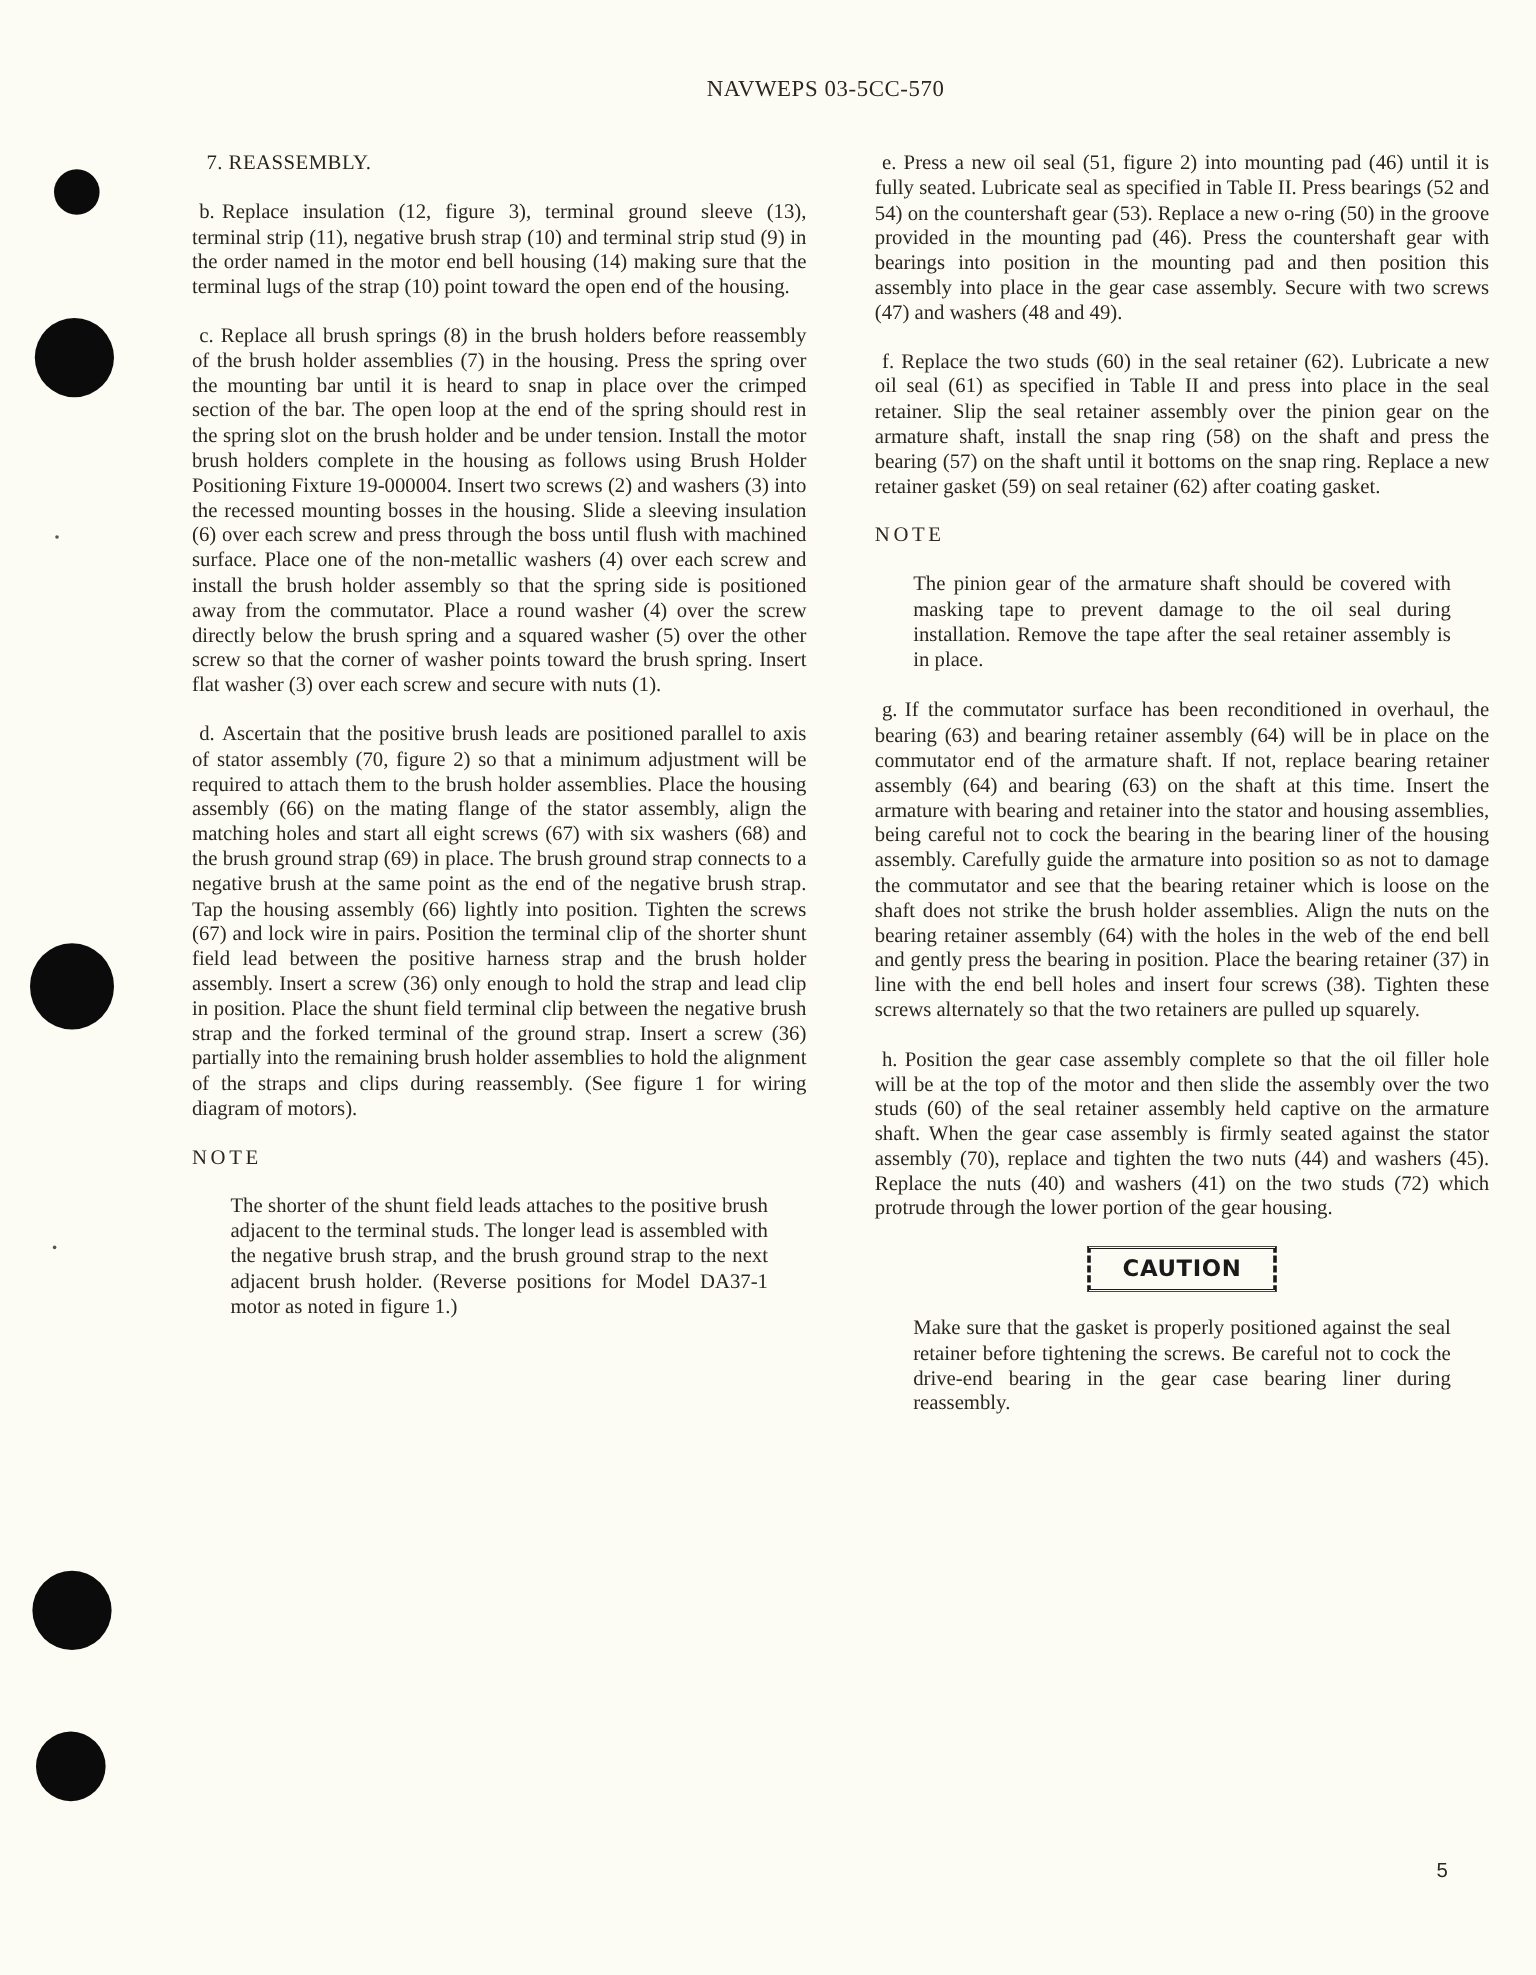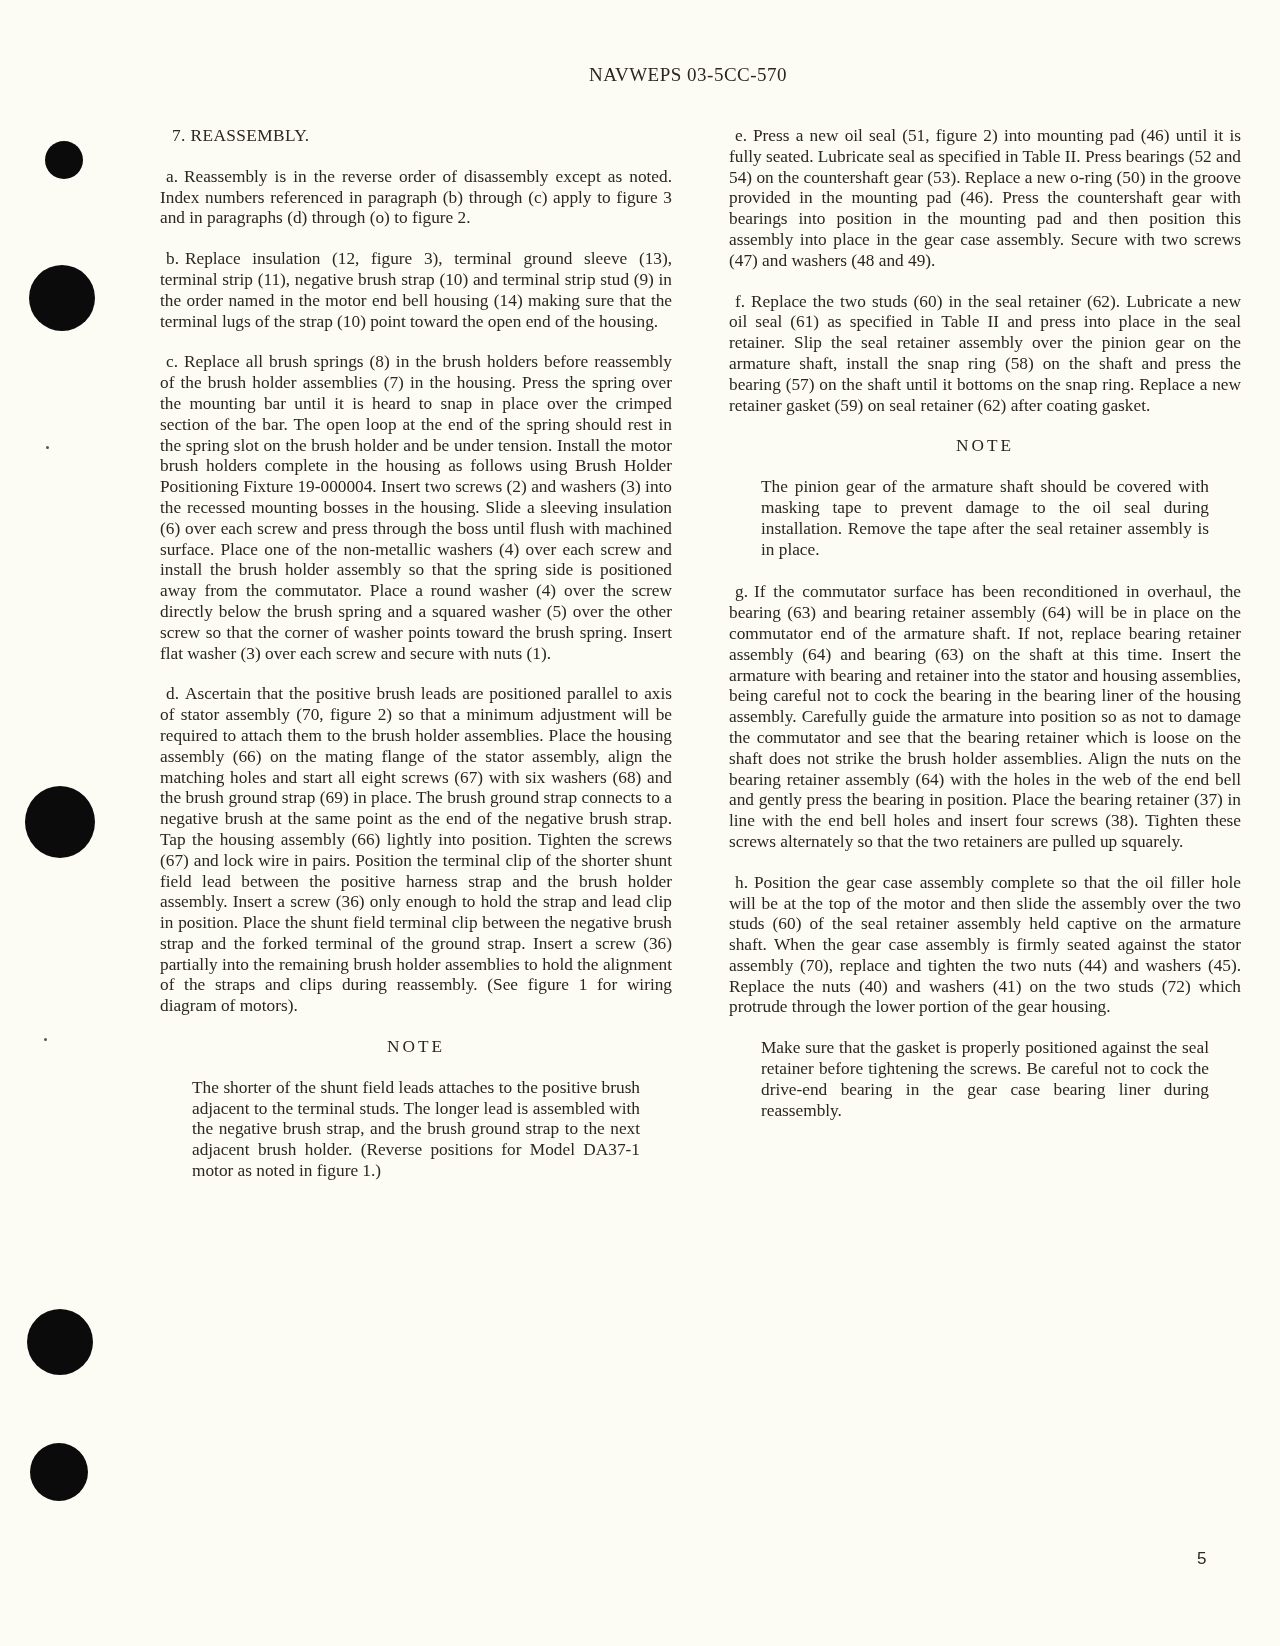--- a/index.html
+++ b/index.html
@@ -50,21 +50,20 @@
       font-weight: normal;
       font-size: 17.3px;
       letter-spacing: 0.4px;
     }
     .para {
       margin: 0 0 20px 0;
       text-indent: 6px;
     }
     .para .label { margin-right: 6px; }
     .note-head {
-      text-align: center;
       letter-spacing: 3px;
       margin: 8px 0 20px 0;
     }
     .note-body {
       margin: 0 32px 22px 32px;
       text-align: justify;
     }
     .caution-wrap {
       text-align: center;
       margin: 8px 0 20px 0;
@@ -101,23 +100,20 @@
 
 <div class="header">NAVWEPS 03-5CC-570</div>
 
 <div class="col left">
   <h2 class="section-title">
     <span>7.</span>
     <span>REASSEMBLY.</span>
   </h2>
 
   <p class="para">
-    <span class="label">a.</span><span>Reassembly is in the reverse order of disassembly except as noted. Index numbers referenced in paragraph (b) through (c) apply to figure 3 and in paragraphs (d) through (o) to figure 2.</span>
-  </p>
-  <p class="para">
     <span class="label">b.</span><span>Replace insulation (12, figure 3), terminal ground sleeve (13), terminal strip (11), negative brush strap (10) and terminal strip stud (9) in the order named in the motor end bell housing (14) making sure that the terminal lugs of the strap (10) point toward the open end of the housing.</span>
   </p>
   <p class="para">
     <span class="label">c.</span><span>Replace all brush springs (8) in the brush holders before reassembly of the brush holder assemblies (7) in the housing. Press the spring over the mounting bar until it is heard to snap in place over the crimped section of the bar. The open loop at the end of the spring should rest in the spring slot on the brush holder and be under tension. Install the motor brush holders complete in the housing as follows using Brush Holder Positioning Fixture 19-000004. Insert two screws (2) and washers (3) into the recessed mounting bosses in the housing. Slide a sleeving insulation (6) over each screw and press through the boss until flush with machined surface. Place one of the non-metallic washers (4) over each screw and install the brush holder assembly so that the spring side is positioned away from the commutator. Place a round washer (4) over the screw directly below the brush spring and a squared washer (5) over the other screw so that the corner of washer points toward the brush spring. Insert flat washer (3) over each screw and secure with nuts (1).</span>
   </p>
   <p class="para">
     <span class="label">d.</span><span>Ascertain that the positive brush leads are positioned parallel to axis of stator assembly (70, figure 2) so that a minimum adjustment will be required to attach them to the brush holder assemblies. Place the housing assembly (66) on the mating flange of the stator assembly, align the matching holes and start all eight screws (67) with six washers (68) and the brush ground strap (69) in place. The brush ground strap connects to a negative brush at the same point as the end of the negative brush strap. Tap the housing assembly (66) lightly into position. Tighten the screws (67) and lock wire in pairs. Position the terminal clip of the shorter shunt field lead between the positive harness strap and the brush holder assembly. Insert a screw (36) only enough to hold the strap and lead clip in position. Place the shunt field terminal clip between the negative brush strap and the forked terminal of the ground strap. Insert a screw (36) partially into the remaining brush holder assemblies to hold the alignment of the straps and clips during reassembly. (See figure 1 for wiring diagram of motors).</span>
   </p>
 
   <div class="note-head">NOTE</div>
@@ -135,16 +131,19 @@
   <div class="note-head">NOTE</div>
   <div class="note-body">The pinion gear of the armature shaft should be covered with masking tape to prevent damage to the oil seal during installation. Remove the tape after the seal retainer assembly is in place.</div>
 
   <p class="para">
     <span class="label">g.</span><span>If the commutator surface has been reconditioned in overhaul, the bearing (63) and bearing retainer assembly (64) will be in place on the commutator end of the armature shaft. If not, replace bearing retainer assembly (64) and bearing (63) on the shaft at this time. Insert the armature with bearing and retainer into the stator and housing assemblies, being careful not to cock the bearing in the bearing liner of the housing assembly. Carefully guide the armature into position so as not to damage the commutator and see that the bearing retainer which is loose on the shaft does not strike the brush holder assemblies. Align the nuts on the bearing retainer assembly (64) with the holes in the web of the end bell and gently press the bearing in position. Place the bearing retainer (37) in line with the end bell holes and insert four screws (38). Tighten these screws alternately so that the two retainers are pulled up squarely.</span>
   </p>
   <p class="para">
     <span class="label">h.</span><span>Position the gear case assembly complete so that the oil filler hole will be at the top of the motor and then slide the assembly over the two studs (60) of the seal retainer assembly held captive on the armature shaft. When the gear case assembly is firmly seated against the stator assembly (70), replace and tighten the two nuts (44) and washers (45). Replace the nuts (40) and washers (41) on the two studs (72) which protrude through the lower portion of the gear housing.</span>
   </p>
 
+  <div class="caution-wrap">
+    <span class="caution-box">CAUTION</span>
+  </div>
   <div class="note-body">Make sure that the gasket is properly positioned against the seal retainer before tightening the screws. Be careful not to cock the drive-end bearing in the gear case bearing liner during reassembly.</div>
 </div>
 
 <div class="page-num">5</div>
 
 </body></html>

